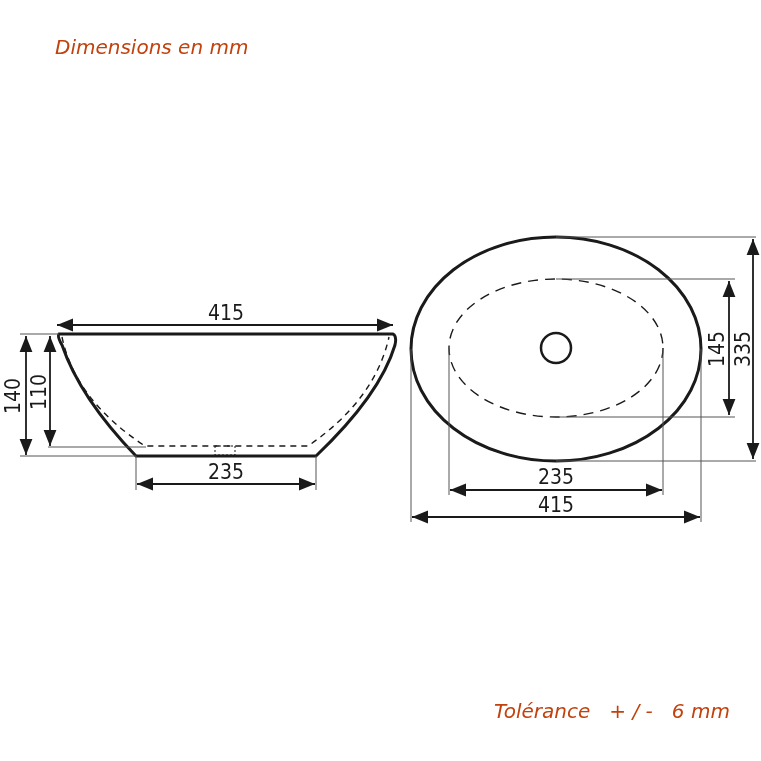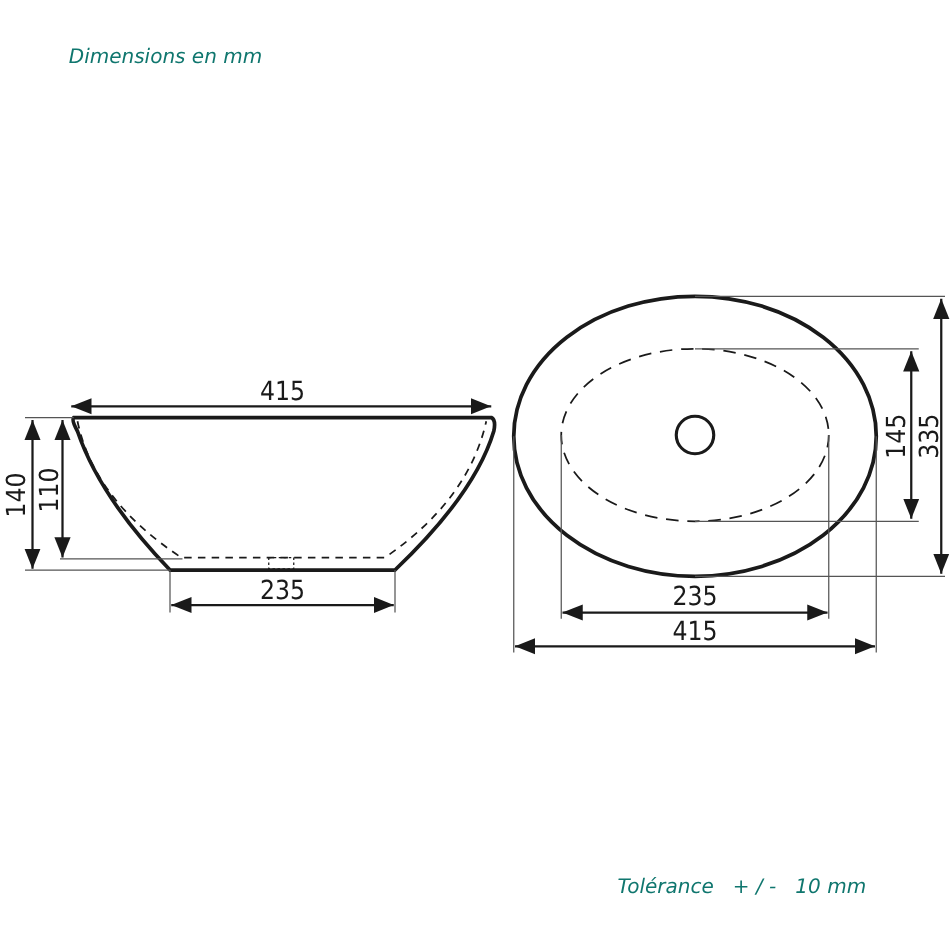--- a/index.html
+++ b/index.html
@@ -1,17 +1,17 @@
 <!DOCTYPE html>
 <html><head>
 <meta charset="utf-8">
 <style>
   html, body { margin: 0; padding: 0; background: #ffffff; }
   body { width: 761px; height: 761px; position: relative; overflow: hidden; }
-  .note { position: absolute; font-family: "DejaVu Sans", sans-serif; font-style: italic; font-size: 16px; color: #0f766e; }
+  .note { position: absolute; font-family: "DejaVu Sans", sans-serif; font-style: italic; font-size: 20px; color: #c2410c; }
   #units { left: 55px; top: 35px; }
   #tol { left: 494px; top: 699px; white-space: pre; }
   svg { position: absolute; left: 0; top: 0; }
   .dim { font-family: "DejaVu Sans Condensed", "DejaVu Sans", sans-serif; font-size: 21px; fill: #1a1a1a; }
 </style>
 </head>
 <body>
 
 <div class="note" id="units">Dimensions en mm</div>
 
@@ -69,13 +69,13 @@
     <text class="dim" transform="translate(724,349) rotate(-90)" text-anchor="middle">145</text>
 
     <line x1="450" y1="490" x2="662" y2="490" stroke="#1a1a1a" stroke-width="1.8" marker-start="url(#ar)" marker-end="url(#ar)"></line>
     <text class="dim" x="556" y="484" text-anchor="middle">235</text>
 
     <line x1="412" y1="517" x2="700" y2="517" stroke="#1a1a1a" stroke-width="1.8" marker-start="url(#ar)" marker-end="url(#ar)"></line>
     <text class="dim" x="556" y="512" text-anchor="middle">415</text>
   </g>
 </svg>
 
-<div class="note" id="tol">Tolérance   + / -   10 mm</div>
+<div class="note" id="tol">Tolérance   + / -   6 mm</div>
 
 </body></html>

